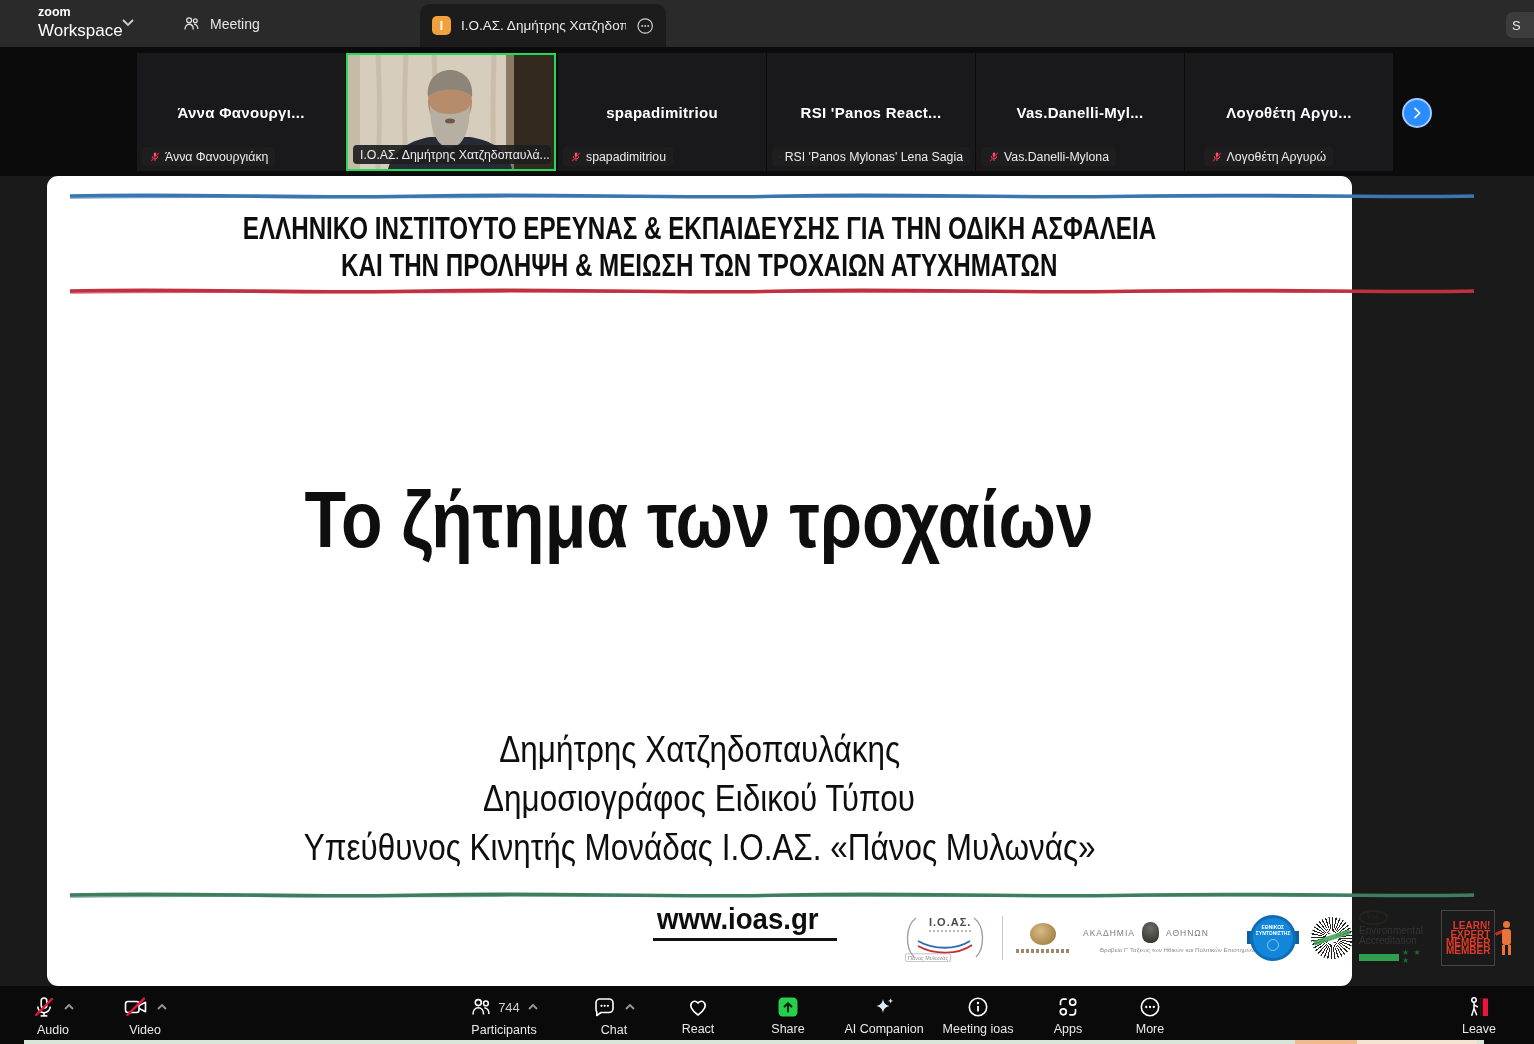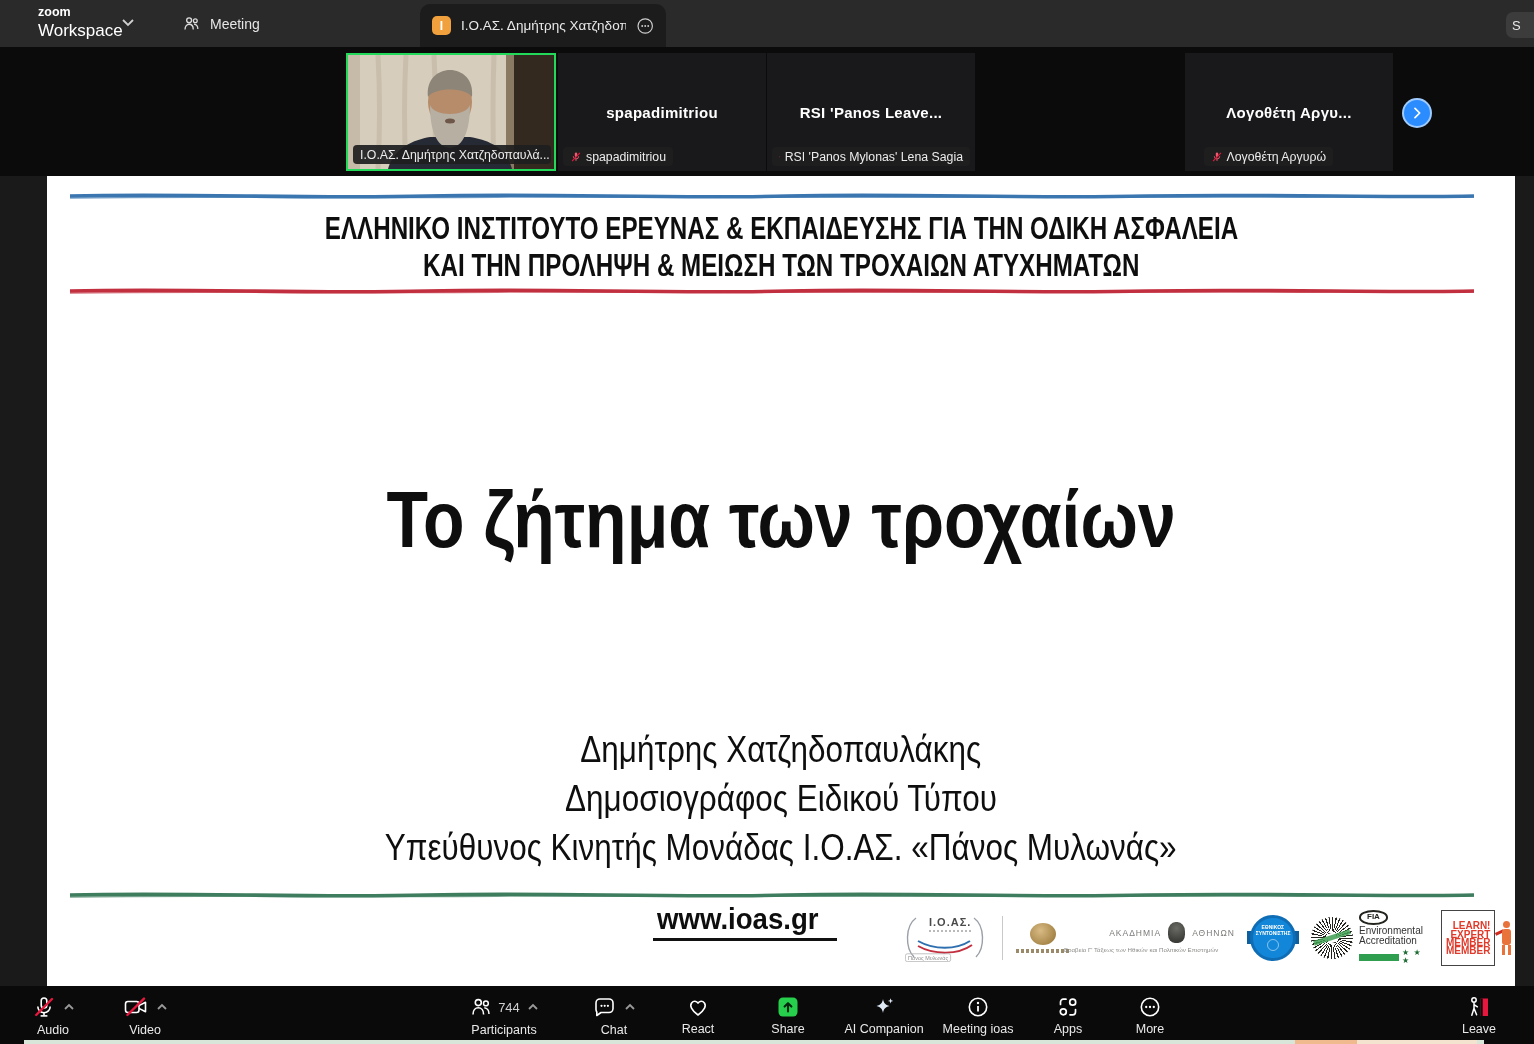--- a/index.html
+++ b/index.html
@@ -29,21 +29,21 @@
   .tile.video{border:2px solid #23d959;background:#000;}
   .tile-name{color:#fff;font-size:15px;font-weight:700;letter-spacing:.3px;}
   .name-tag{position:absolute;left:5px;bottom:5px;height:19px;max-width:198px;background:rgba(30,30,32,.92);
             border-radius:4px;display:flex;align-items:center;gap:4px;padding:0 7px;overflow:hidden;}
   .name-tag span{color:#ececec;font-size:12.3px;white-space:nowrap;}
   .next-btn{position:absolute;left:1402px;top:51px;width:30px;height:30px;border-radius:50%;background:#2b8cff;
             border:2px solid rgba(255,255,255,.55);display:flex;align-items:center;justify-content:center;cursor:pointer;}
 
   
   .main{position:absolute;left:0;top:176px;width:1534px;height:810px;background:#1a1a1a;}
-  .slide{position:absolute;left:47px;top:0;width:1468px;height:810px;background:#fff;color:#0e0e0e;}
+  .slide{position:absolute;left:47px;top:0;width:1305px;height:810px;background:#fff;color:#0e0e0e;border-radius:11px;}
   .rule{position:absolute;left:20px;width:1410px;height:8px;}
   .slide-header{position:absolute;left:0;top:34px;width:100%;text-align:center;font-weight:700;font-size:31px;line-height:37px;}
   .cond{display:inline-block;transform:scaleX(.78);transform-origin:center;white-space:nowrap;}
   .cond85{display:inline-block;transform:scaleX(.85);transform-origin:center;white-space:nowrap;}
   .slide-title{position:absolute;left:0;top:286px;width:100%;text-align:center;font-weight:700;font-size:80px;line-height:115px;}
   .presenters{position:absolute;left:0;top:549px;width:100%;text-align:center;font-size:37px;line-height:49px;}
   .website{position:absolute;left:606px;top:726px;font-size:30px;font-weight:700;border-bottom:3px solid #111;padding:0 4px 2px 4px;}
   .website .cond92{display:inline-block;transform:scaleX(.92);transform-origin:left;}
 
   
@@ -51,21 +51,21 @@
   .logo-ioas{position:relative;width:88px;height:54px;flex:0 0 auto;}
   .logo-ioas .ioas-name{position:absolute;left:27px;top:5px;font-size:11px;font-weight:700;color:#4a4a4a;letter-spacing:1px;}
   .logo-ioas .ioas-ul{position:absolute;left:27px;top:19px;width:44px;height:2px;
        background:repeating-linear-gradient(90deg,#b9b9b9 0 2px,transparent 2px 4px);}
   .logo-ioas .ioas-box{position:absolute;left:3px;bottom:3px;border:1px solid #b0b0b0;border-radius:3px;color:#8a8a8a;
        font-size:7px;transform:scale(.78);transform-origin:left bottom;padding:1px 3px;white-space:nowrap;}
   .logo-div{width:1px;height:44px;background:#c9c9c9;flex:0 0 auto;}
   .logo-medal{width:56px;height:54px;display:flex;flex-direction:column;align-items:center;justify-content:center;gap:4px;flex:0 0 auto;}
   .medal-circle{width:26px;height:22px;border-radius:50%;background:radial-gradient(circle at 40% 35%,#d8bb84,#a8874a 70%,#8a6c34);}
   .medal-cap{width:54px;height:4px;background:repeating-linear-gradient(90deg,#9a8a6a 0 3px,transparent 3px 5px);}
-  .logo-academy{width:152px;height:54px;display:flex;flex-direction:column;align-items:flex-end;justify-content:center;gap:2px;flex:0 0 auto;}
+  .logo-academy{width:152px;height:54px;display:flex;flex-direction:column;align-items:flex-start;justify-content:center;gap:2px;flex:0 0 auto;}
   .acad-row{display:flex;align-items:center;gap:7px;}
   .acad-word{font-size:8.5px;color:#7a7a78;letter-spacing:1px;}
   .owl{width:17px;height:21px;border-radius:45% 45% 40% 40%;background:radial-gradient(circle at 50% 30%,#6b6b66,#3c3c38 75%);}
   .acad-cap{font-size:7.5px;color:#8b8b88;white-space:nowrap;transform:scale(.82);}
   .logo-coord{position:relative;width:52px;height:54px;flex:0 0 auto;display:flex;align-items:center;justify-content:center;}
   .coord-ribbon{position:absolute;left:0;top:20px;width:52px;height:13px;background:#0d5f9e;}
   .coord-circle{position:relative;width:46px;height:46px;border-radius:50%;background:#1286d8;border:3px solid #0f6db5;
        display:flex;flex-direction:column;align-items:center;justify-content:center;color:#fff;}
   .coord-l{font-size:7px;font-weight:700;transform:scale(.72);line-height:6px;white-space:nowrap;}
   .coord-dot{width:12px;height:12px;border-radius:50%;border:1px solid rgba(255,255,255,.5);margin-top:2px;}
@@ -135,20 +135,32 @@
         <circle cx="7.4" cy="11" r="1.1" fill="#cfcfcf"></circle>
           <circle cx="11" cy="11" r="1.1" fill="#cfcfcf"></circle>
           <circle cx="14.6" cy="11" r="1.1" fill="#cfcfcf"></circle>
       </svg>
     </div>
     <div class="overflow-btn">S</div>
   </div>
 
   <div class="filmstrip">
 
+    <div class="tile" style="left:137px">
+      <div class="tile-name">Άννα  Φανουργι...</div>
+      <div class="name-tag">
+        <svg width="12" height="12" viewBox="0 0 16 16">
+          <rect x="6.4" y="2" width="3.2" height="6" rx="1.6" fill="#ef5b70"></rect>
+          <path d="M4.4,7 a3.6,3.6 0 0 0 7.2,0" fill="none" stroke="#ef5b70" stroke-width="1.2"></path>
+          <line x1="8" y1="10.8" x2="8" y2="13.2" stroke="#ef5b70" stroke-width="1.2"></line>
+          <line x1="2.8" y1="13.4" x2="13.2" y2="2.6" stroke="#e8173d" stroke-width="1.5"></line>
+        </svg>
+        <span>Άννα Φανουργιάκη</span>
+      </div>
+    </div>
 
     <div class="tile video" style="left:346px;width:210px">
       <svg width="206" height="114" viewBox="0 0 206 114" preserveAspectRatio="none">
         <rect width="206" height="114" fill="#d7cdbc"></rect>
         <rect x="0" width="12" height="114" fill="#c6bba8"></rect>
         <path d="M30,0 q3,57 0,114 M58,0 q-3,57 0,114 M86,0 q3,57 0,114 M146,0 q-2,57 0,114" stroke="#c9beab" stroke-width="5" fill="none"></path>
         <rect x="158" width="10" height="114" fill="#8a7a63"></rect>
         <rect x="166" width="40" height="114" fill="#33291f"></rect>
         <path d="M40,114 C46,92 66,85 82,82 L122,82 C140,85 158,92 164,114 Z" fill="#252a34"></path>
         <rect x="94" y="68" width="18" height="18" fill="#a37a5c"></rect>
@@ -169,32 +181,44 @@
           <rect x="6.4" y="2" width="3.2" height="6" rx="1.6" fill="#ef5b70"></rect>
           <path d="M4.4,7 a3.6,3.6 0 0 0 7.2,0" fill="none" stroke="#ef5b70" stroke-width="1.2"></path>
           <line x1="8" y1="10.8" x2="8" y2="13.2" stroke="#ef5b70" stroke-width="1.2"></line>
           <line x1="2.8" y1="13.4" x2="13.2" y2="2.6" stroke="#e8173d" stroke-width="1.5"></line>
         </svg>
         <span>spapadimitriou</span>
       </div>
     </div>
 
     <div class="tile" style="left:767px">
-      <div class="tile-name">RSI  'Panos  Leave...</div>
+      <div class="tile-name">RSI  'Panos  React...</div>
       <div class="name-tag">
         <svg width="12" height="12" viewBox="0 0 16 16">
           <rect x="6.4" y="2" width="3.2" height="6" rx="1.6" fill="#ef5b70"></rect>
           <path d="M4.4,7 a3.6,3.6 0 0 0 7.2,0" fill="none" stroke="#ef5b70" stroke-width="1.2"></path>
           <line x1="8" y1="10.8" x2="8" y2="13.2" stroke="#ef5b70" stroke-width="1.2"></line>
           <line x1="2.8" y1="13.4" x2="13.2" y2="2.6" stroke="#e8173d" stroke-width="1.5"></line>
         </svg>
         <span>RSI 'Panos Mylonas' Lena Sagia</span>
       </div>
     </div>
 
+    <div class="tile" style="left:976px">
+      <div class="tile-name">Vas.Danelli-Myl...</div>
+      <div class="name-tag">
+        <svg width="12" height="12" viewBox="0 0 16 16">
+          <rect x="6.4" y="2" width="3.2" height="6" rx="1.6" fill="#ef5b70"></rect>
+          <path d="M4.4,7 a3.6,3.6 0 0 0 7.2,0" fill="none" stroke="#ef5b70" stroke-width="1.2"></path>
+          <line x1="8" y1="10.8" x2="8" y2="13.2" stroke="#ef5b70" stroke-width="1.2"></line>
+          <line x1="2.8" y1="13.4" x2="13.2" y2="2.6" stroke="#e8173d" stroke-width="1.5"></line>
+        </svg>
+        <span>Vas.Danelli-Mylona</span>
+      </div>
+    </div>
 
     <div class="tile" style="left:1185px">
       <div class="tile-name">Λογοθέτη  Αργυ...</div>
       <div class="name-tag" style="left:auto;right:60px">
         <svg width="12" height="12" viewBox="0 0 16 16">
           <rect x="6.4" y="2" width="3.2" height="6" rx="1.6" fill="#ef5b70"></rect>
           <path d="M4.4,7 a3.6,3.6 0 0 0 7.2,0" fill="none" stroke="#ef5b70" stroke-width="1.2"></path>
           <line x1="8" y1="10.8" x2="8" y2="13.2" stroke="#ef5b70" stroke-width="1.2"></line>
           <line x1="2.8" y1="13.4" x2="13.2" y2="2.6" stroke="#e8173d" stroke-width="1.5"></line>
         </svg>

